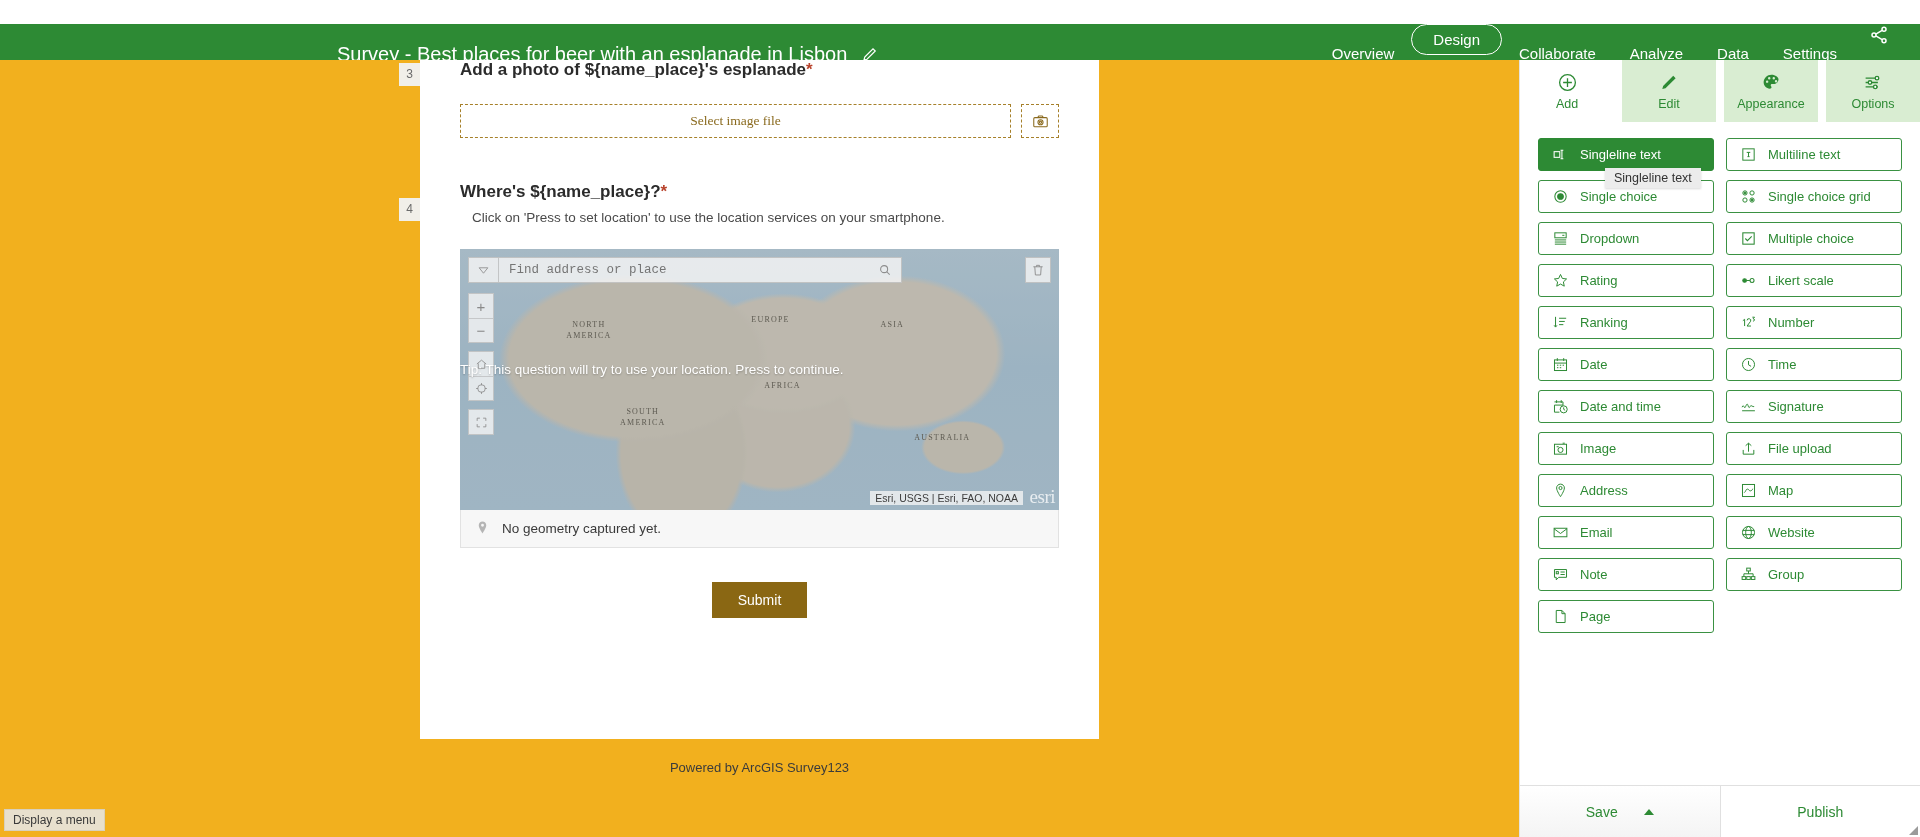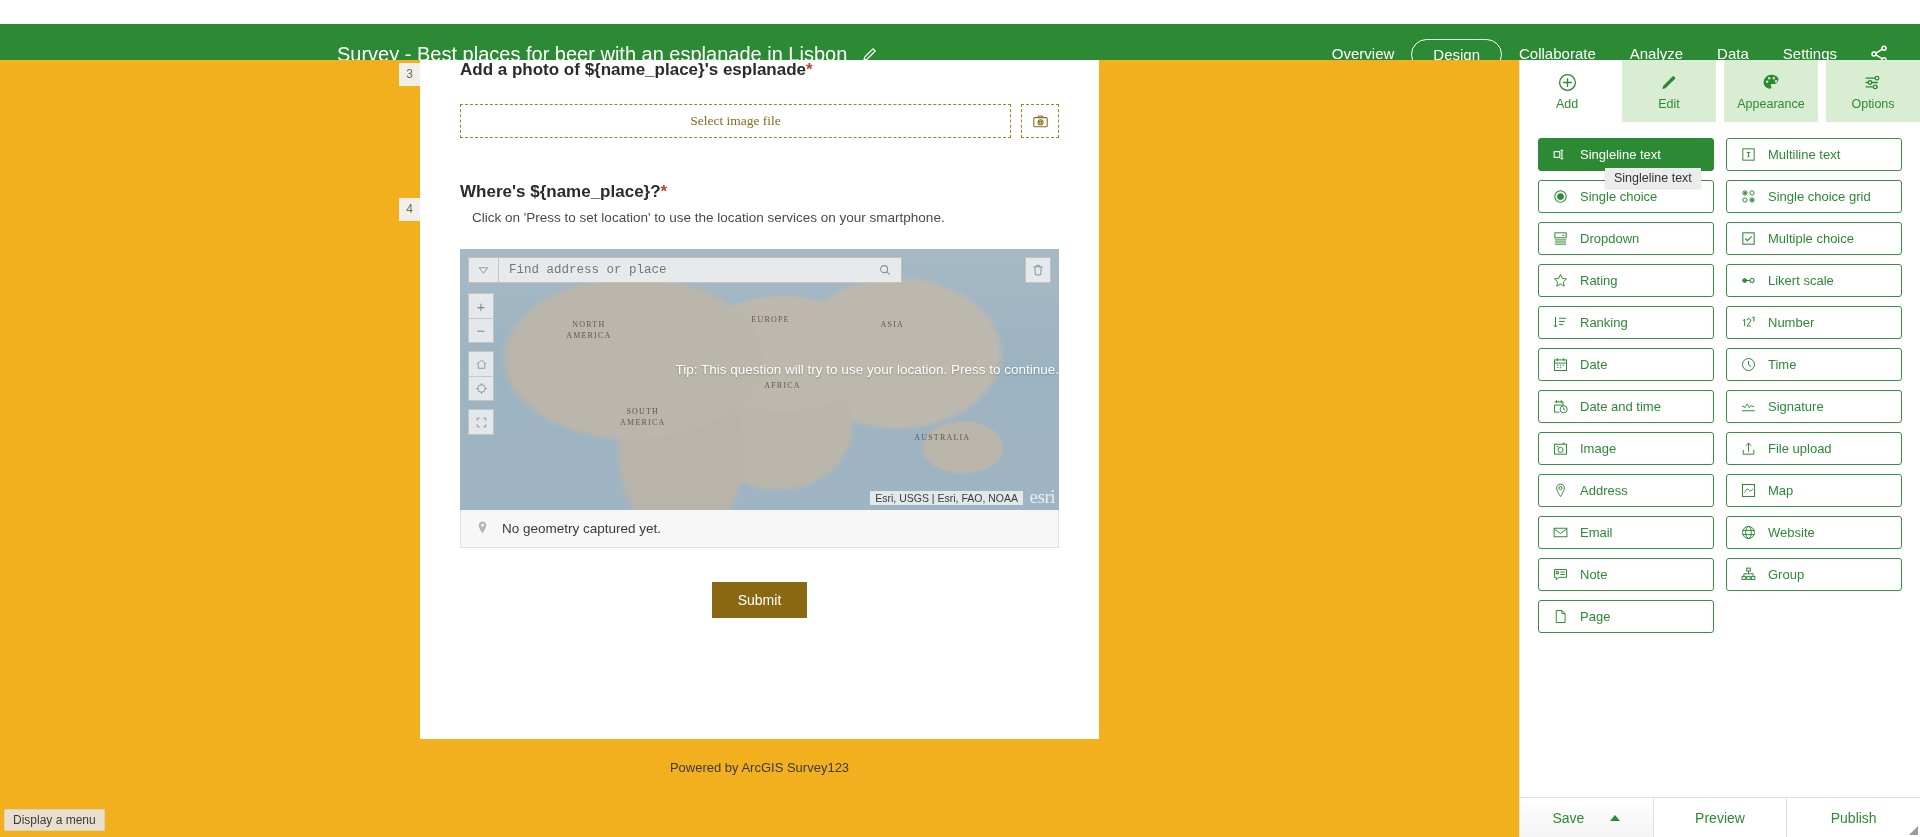--- a/index.html
+++ b/index.html
@@ -24,21 +24,21 @@
     display: flex; align-items: center; gap: 14px;
   }
   .topbar-title {
     color: #ffffff; font-size: 20px; font-weight: 400; white-space: nowrap;
   }
   .pencil-edit {
     width: 18px; height: 18px; display: block; cursor: pointer;
   }
   .topnav {
     position: absolute; right: 30px; top: 0; height: 60px;
-    display: flex; align-items: center; gap: 0;
+    display: flex; align-items: flex-start; gap: 0;
   }
   .topnav a {
     color: #ffffff; font-size: 15px; text-decoration: none;
     padding: 0 17px; line-height: 60px; white-space: nowrap;
   }
   .topnav a.active {
     border: 1px solid #ffffff; border-radius: 20px;
     line-height: 29px; height: 31px; padding: 0 21px;
     display: inline-block;
   }
@@ -155,21 +155,21 @@
     position: absolute; left: 8px; top: 44px; width: 26px;
   }
   .mc-group { background: rgba(245,245,245,0.80); border: 1px solid rgba(160,160,160,0.5); margin-bottom: 8px; }
   .mc-btn {
     width: 24px; height: 24px; display: flex; align-items: center;
     justify-content: center; cursor: pointer; color: #8a8a8a; font-size: 15px;
   }
   .mc-btn + .mc-btn { border-top: 1px solid rgba(160,160,160,0.45); }
   .map-tip {
     position: absolute; left: 0; right: 0; top: 113px;
-    text-align: right; color: #ffffff; font-size: 13.5px;
+    text-align: left; color: #ffffff; font-size: 13.5px;
     text-shadow: 0 1px 2px rgba(0,0,0,0.25);
   }
   .map-attr {
     position: absolute; right: 36px; bottom: 5px;
     background: rgba(245,245,245,0.78); color: #3c3c3c;
     font-size: 10.5px; padding: 1px 5px; white-space: nowrap;
   }
   .esri-logo {
     position: absolute; right: 4px; bottom: 2px;
     color: rgba(255,255,255,0.75); font-size: 19px;
@@ -230,21 +230,21 @@
   .type-btn.selected { background: #2d8a34; color: #ffffff; border-color: #2d8a34; }
   .type-ico { width: 18px; height: 18px; flex: 0 0 18px; display: flex; align-items: center; justify-content: center; }
   .tooltip {
     position: absolute; left: 85px; top: 46px;
     background: #ececec; color: #333; font-size: 12.5px;
     padding: 3px 9px; white-space: nowrap; z-index: 5;
     box-shadow: 0 1px 2px rgba(0,0,0,0.15);
   }
 
   .panel-footer {
-    height: 40px; border-top: 1px solid #e0e0e0; display: flex;
+    height: 52px; border-top: 1px solid #e0e0e0; display: flex;
     background: #ffffff;
   }
   .pf-btn {
     flex: 1; display: flex; align-items: center; justify-content: center;
     color: #2d8a34; font-size: 14px; cursor: pointer;
     border-right: 1px solid #e0e0e0; gap: 26px;
   }
   .pf-btn:last-child { border-right: 0; }
   .pf-btn.save { background: linear-gradient(180deg,#ffffff 0%,#f4f4f4 100%); }
   .caret-up {
@@ -692,23 +692,20 @@
 
       <div class="tooltip">Singleline text</div>
     </div>
 
     <div class="panel-footer">
       <div class="pf-btn save">
         <span>Save</span>
         <span class="caret-up"></span>
       </div>
       <div class="pf-btn">
-        <span>Preview</span>
-      </div>
-      <div class="pf-btn">
         <span>Publish</span>
       </div>
     </div>
 
     <div class="resize-grip"></div>
   </div>
 
 </div>
 
 </body></html>

